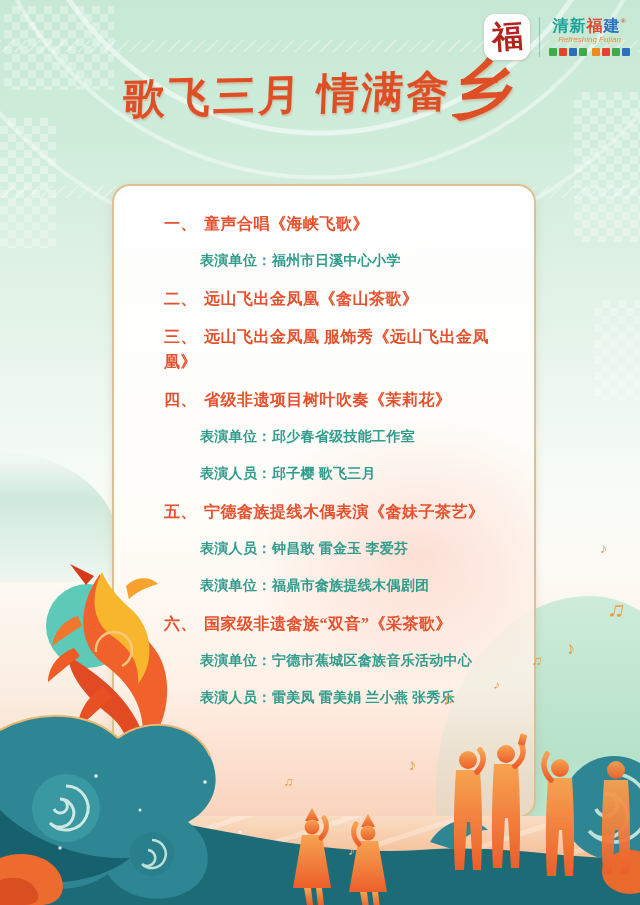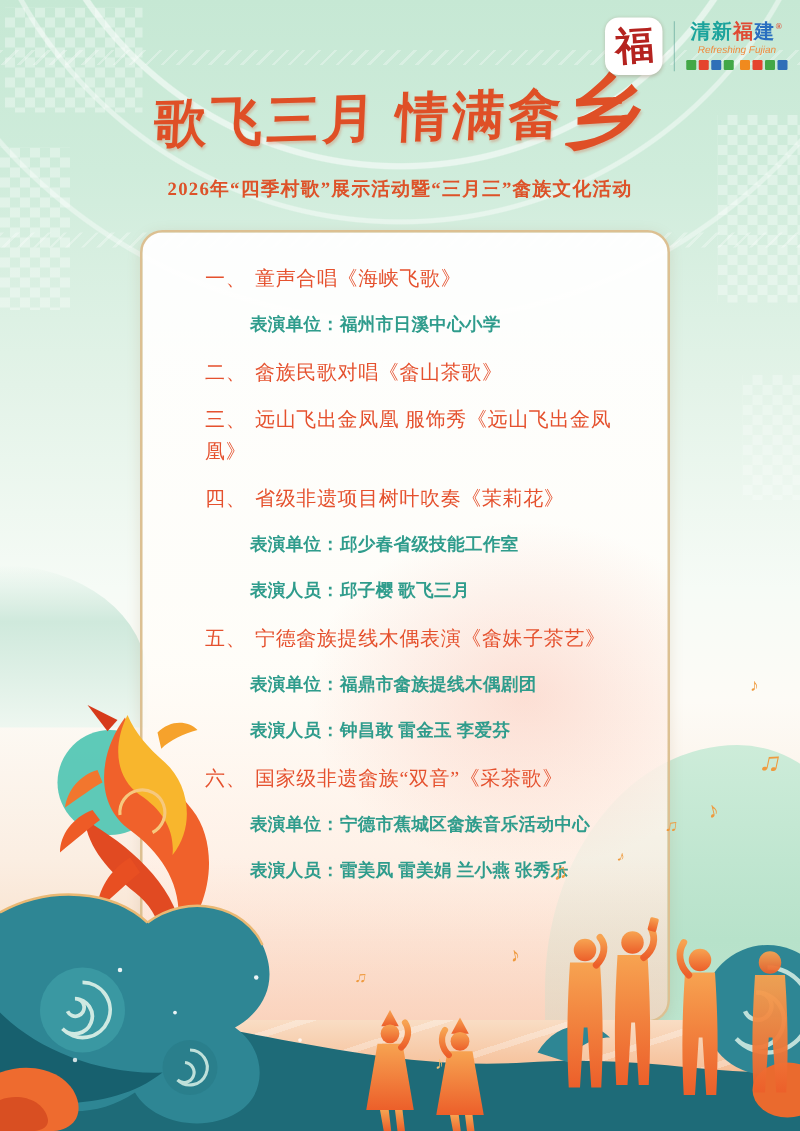--- a/index.html
+++ b/index.html
@@ -46,21 +46,21 @@
   
   .card{position:absolute;left:112px;top:184px;width:424px;height:634px;z-index:2;
     border:2px solid #dcc092;border-radius:18px;box-sizing:border-box;
     background:linear-gradient(180deg, rgba(255,255,255,.96) 0%, rgba(255,253,248,.93) 55%, rgba(255,240,230,.82) 82%, rgba(255,228,214,.55) 100%);
     box-shadow:0 3px 10px rgba(160,130,90,.18);overflow:hidden;}
   .wm1{position:absolute;right:-30px;bottom:120px;width:320px;height:280px;
     background:radial-gradient(ellipse at 55% 50%, rgba(247,170,150,.35), rgba(247,170,150,0) 70%);}
   .wm2{position:absolute;left:0;bottom:0;width:100%;height:130px;
     background:linear-gradient(180deg, rgba(250,200,180,0), rgba(248,190,165,.35));}
   .card-content{position:relative;padding:25px 18px 0 50px;}
-  .ptitle{margin:0 0 13px;line-height:25px;font-size:16px;font-weight:normal;color:#e5512e;
+  .ptitle{margin:0 0 13px;line-height:25px;font-size:16px;font-weight:bold;color:#e5512e;
     font-family:"Liberation Serif",serif;letter-spacing:.5px;}
   .ptitle .no{margin-right:7px;}
   .prow{margin:0 0 13px;line-height:24px;font-size:14px;font-weight:bold;color:#2f9c8c;
     font-family:"Liberation Serif",serif;padding-left:36px;letter-spacing:.3px;}
   .prow.cont{margin-top:-13px;}
   .prow .lbl{display:inline-block;width:72px;}
   
   .hill{position:absolute;left:436px;top:596px;width:280px;height:260px;z-index:1;
     background:linear-gradient(180deg,#cdecd9 0%,#b7e2ca 60%,#bfe6d0 100%);
     border-radius:55% 45% 0 0 / 75% 70% 0 0;}
@@ -116,43 +116,42 @@
           <i style="background: rgb(229, 67, 46);"></i>
           <i style="background: rgb(67, 168, 71);"></i>
           <i style="background: rgb(47, 111, 184);"></i>
       </div>
     </div>
   </div>
 
   <div class="main-title">
     <span>歌飞三月 情满畲</span><span class="accent">乡</span>
   </div>
-  <div class="subtitle">2026年“四季村歌”展示活动暨“三月三”畲族文化活动</div>
 
   <div class="hill"></div>
 
   <div class="card">
     <div class="wm1"></div>
     <div class="wm2"></div>
     <div class="card-content">
 
       <div class="ptitle"><span class="no">一、</span><span>童声合唱《海峡飞歌》</span></div>
       <div class="prow"><span class="lbl">表演单位：</span><span>福州市日溪中心小学</span></div>
 
-      <div class="ptitle"><span class="no">二、</span><span>畲族民歌对唱《畲山茶歌》</span></div>
+      <div class="ptitle"><span class="no">二、</span><span>远山飞出金凤凰《畲山茶歌》</span></div>
 
       <div class="ptitle"><span class="no">三、</span><span>远山飞出金凤凰 服饰秀《远山飞出金凤凰》</span></div>
 
       <div class="ptitle"><span class="no">四、</span><span>省级非遗项目树叶吹奏《茉莉花》</span></div>
       <div class="prow"><span class="lbl">表演单位：</span><span>邱少春省级技能工作室</span></div>
       <div class="prow"><span class="lbl">表演人员：</span><span>邱子樱 歌飞三月</span></div>
 
       <div class="ptitle"><span class="no">五、</span><span>宁德畲族提线木偶表演《畲妹子茶艺》</span></div>
+      <div class="prow"><span class="lbl">表演人员：</span><span>钟昌敢 雷金玉 李爱芬</span></div>
       <div class="prow"><span class="lbl">表演单位：</span><span>福鼎市畲族提线木偶剧团</span></div>
-      <div class="prow"><span class="lbl">表演人员：</span><span>钟昌敢 雷金玉 李爱芬</span></div>
 
       <div class="ptitle"><span class="no">六、</span><span>国家级非遗畲族“双音”《采茶歌》</span></div>
       <div class="prow"><span class="lbl">表演单位：</span><span>宁德市蕉城区畲族音乐活动中心</span></div>
       <div class="prow"><span class="lbl">表演人员：</span><span>雷美凤 雷美娟 兰小燕 张秀乐</span></div>
 
     </div>
   </div>
 
   <div class="ground"></div>
 

